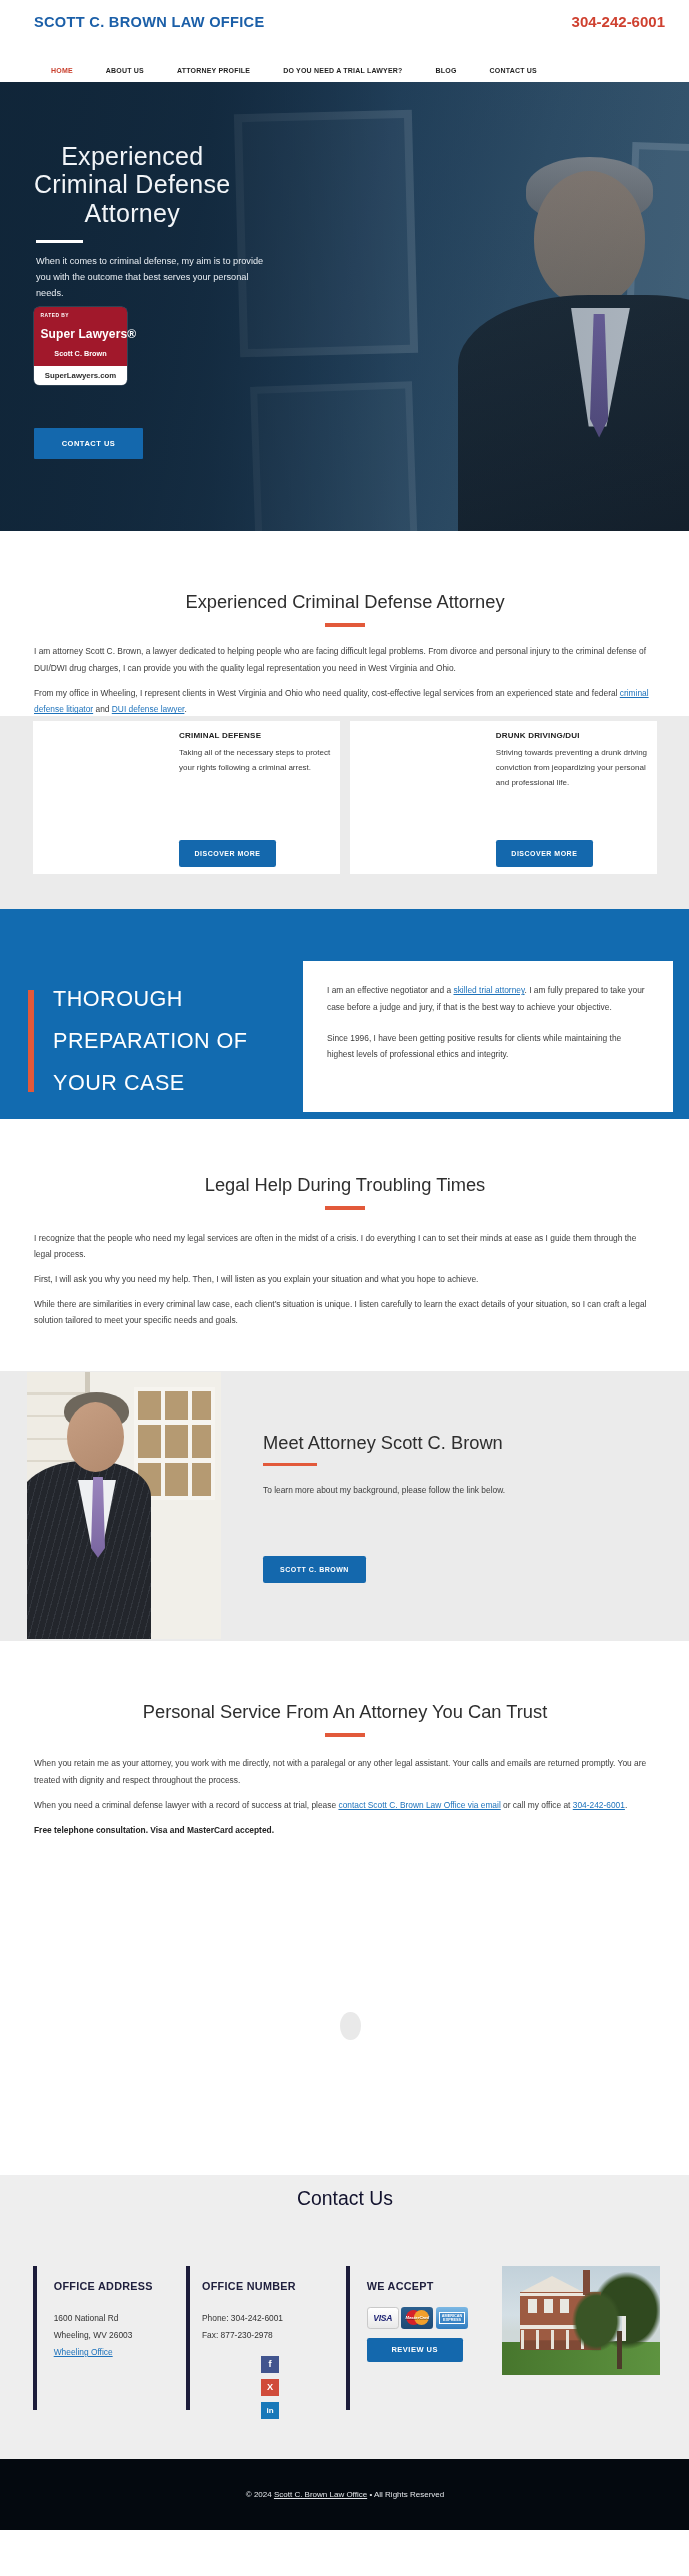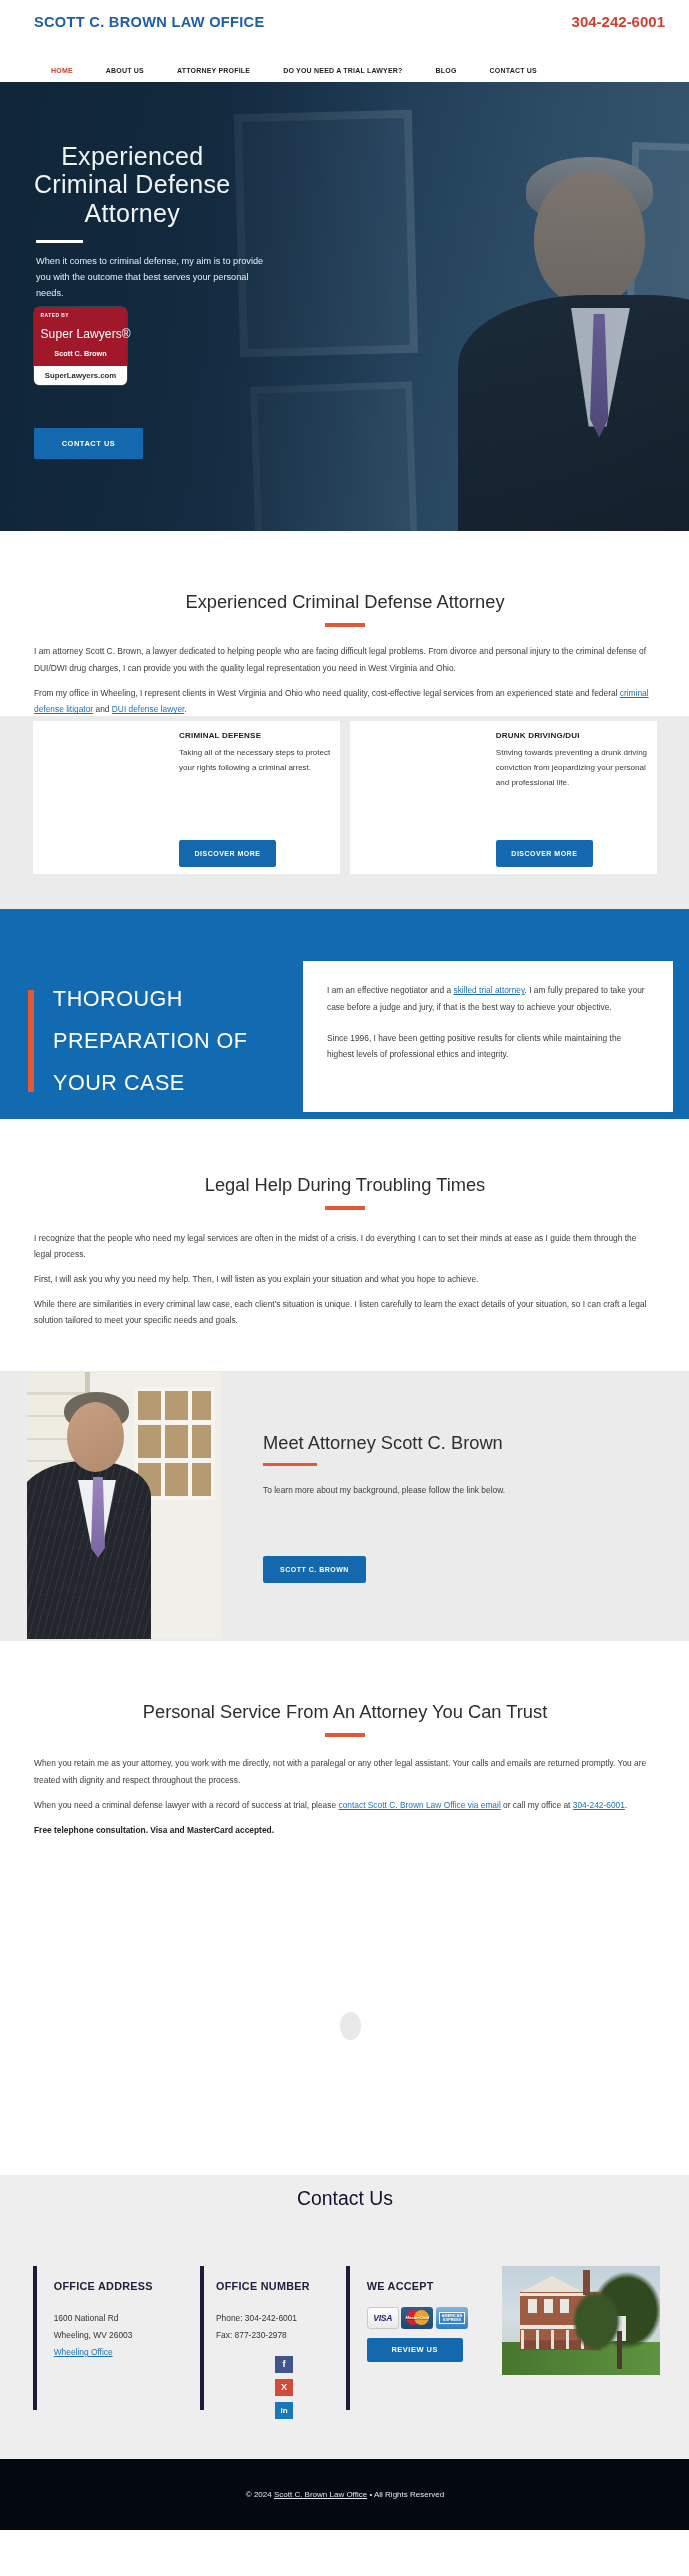--- a/index.html
+++ b/index.html
@@ -41,21 +41,21 @@
   .hx-tie{position:absolute;left:590px;top:232px;width:18.3px;height:124px;background:linear-gradient(#7a68a8,#5d4f86);clip-path:polygon(20% 0,80% 0,100% 85%,50% 100%,0 85%);}
   .hx-shade{position:absolute;inset:0;background:linear-gradient(90deg,rgba(16,37,56,.92) 0%,rgba(16,37,56,.72) 30%,rgba(20,44,66,.30) 58%,rgba(25,50,75,.18) 100%);}
   .hero-content{position:absolute;inset:0;}
   .hero-title{position:absolute;left:34px;top:60px;font-size:25px;line-height:28.6px;font-weight:400;color:#f2f5f8;letter-spacing:0.3px;}
   .hero-title span{display:block;text-align:center;}
   .hero-bar{position:absolute;left:36px;top:158px;width:47px;height:3.8px;background:#fff;}
   .hero-sub{position:absolute;left:36px;top:171px;width:232px;font-size:9.2px;line-height:16px;color:#e9eef3;}
   .badge{position:absolute;left:34px;top:225px;width:93px;border-radius:5.4px;box-shadow:0 0 0 0.5px rgba(255,255,255,.25);}
   .badge-red{background:var(--badge-red);border-radius:5.4px 5.4px 0 0;padding:6.5px 6.5px 7.5px;color:#fff;}
   .badge-rated{font-size:4.9px;font-weight:700;letter-spacing:0.5px;}
-  .badge-brand{font-size:12px;font-weight:400;margin-top:8.6px;letter-spacing:0.1px;white-space:nowrap;}
+  .badge-brand{font-size:12px;font-weight:700;margin-top:8.6px;letter-spacing:0.1px;white-space:nowrap;}
   .badge-name{font-size:7.3px;font-weight:700;margin-top:8.6px;text-align:center;}
   .badge-site{background:#fff;color:#2e2e2e;font-size:7.8px;font-weight:700;text-align:center;padding:4.9px 2.2px;border-radius:0 0 5.4px 5.4px;}
   .btn{display:flex;align-items:center;justify-content:center;background:var(--btn-blue);color:#fff;font-weight:700;letter-spacing:0.5px;border-radius:1.1px;}
   .hero-cta{position:absolute;left:34px;top:346px;width:109px;height:31px;font-size:7.5px;}
 
   
   .sec-title{text-align:center;font-size:18.3px;font-weight:400;color:#2e2e2e;}
   .orange-bar{width:40px;height:3.8px;background:var(--accent-orange);margin:10.8px auto 0;}
   .body-text{margin:16px 34px 0;font-size:8.4px;line-height:16.7px;color:#3c3c3c;}
   .body-text p + p{margin-top:8px;}
@@ -105,21 +105,21 @@
   
   .personal-section{position:relative;height:534px;background:#fff;padding-top:60px;}
   .bold-line{font-weight:700;color:#222;}
   .spinner{position:absolute;left:340px;top:371px;width:20.5px;height:28px;border-radius:50%;background:#e9e9e9;}
 
   
   .contact-section{position:relative;height:284px;background:#eeeeee;padding-top:12px;}
   .contact-title{font-size:19.4px;font-weight:400;color:#12122d;text-align:center;}
   .ccol{position:absolute;top:91px;height:144px;border-left:4.9px solid var(--navy-bar);padding:14px 0 0 16.7px;}
   .ccol-1{left:33px;width:135px;}
-  .ccol-2{left:200px;width:135px;padding-left:12px;}
+  .ccol-2{left:186px;width:135px;padding-left:12px;}
   .ccol-3{left:346px;width:140px;}
   .ccol-h{font-size:10.8px;font-weight:700;letter-spacing:0.3px;color:#20203e;}
   .ccol-body{margin-top:18.3px;font-size:8.4px;line-height:17px;color:#333;}
   .social{margin:12px 0 0 59px;display:flex;flex-direction:column;gap:6px;}
   .s-icon{width:18.3px;height:17px;display:flex;align-items:center;justify-content:center;color:#fff;font-size:9.2px;font-weight:700;}
   .s-fb{background:#41548e;}
   .s-x{background:#d04b3a;}
   .s-li{background:#1878b9;font-size:8px;}
   .cc-row{display:flex;gap:2.7px;margin-top:15px;align-items:center;}
   .cc{width:32px;height:22.6px;border-radius:3.2px;position:relative;display:flex;align-items:center;justify-content:center;overflow:hidden;}

